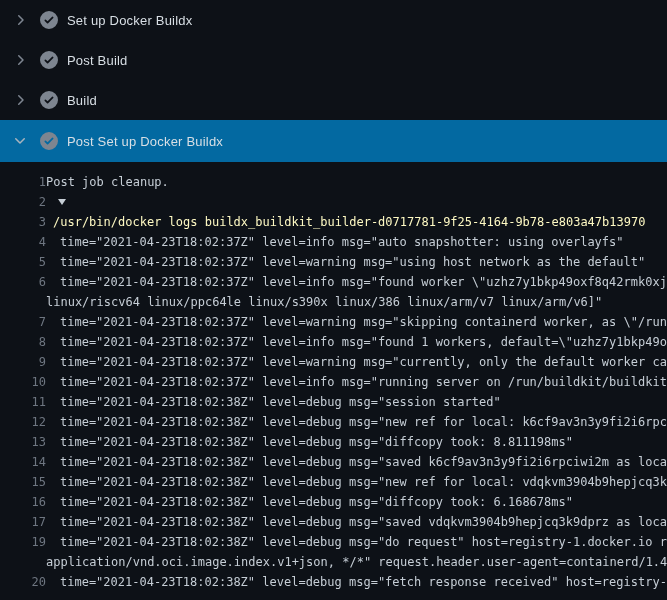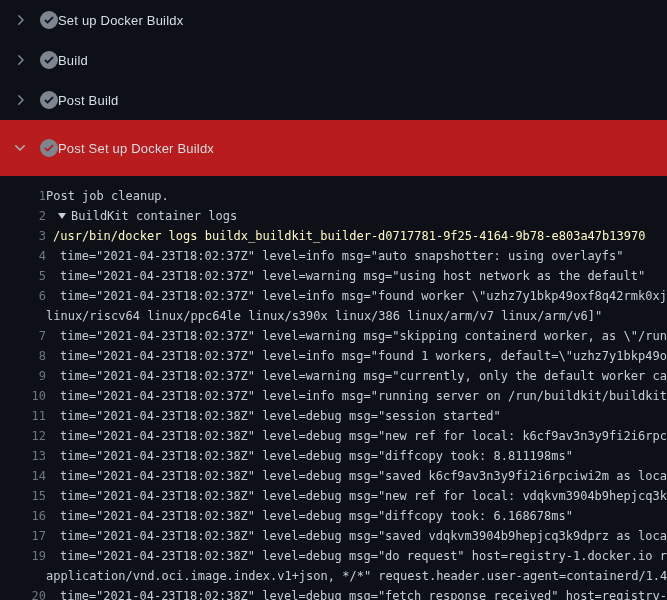--- a/index.html
+++ b/index.html
@@ -11,27 +11,27 @@
     overflow:hidden;
     font-family:"Liberation Sans", sans-serif;
   }
   
   .step-row {
     height:40px;
     display:flex; align-items:center;
     padding:0 16px 0 12px;
     cursor:pointer;
   }
-  .step-row.expanded { height:56px; background:#b91c1c; }
+  .step-row.expanded { height:42px; background:#0369a1; }
   .chev { width:16px; height:16px; flex:none; color:#7d8590; }
   .step-row.expanded .chev { color:#aab4be; }
   .chev svg { display:block; }
   .check { margin-left:12px; flex:none; width:18px; height:18px; }
   .step-title {
-    margin-left:0;
+    margin-left:9px;
     font-size:13px; font-weight:400;
     color:#d8dfe5; letter-spacing:.2px;
   }
   
   .log-area {
     padding-top:10px;
     font-family:"DejaVu Sans Mono","Liberation Mono",monospace;
     font-size:12px; line-height:20px;
   }
   .log-row { display:flex; height:20px; white-space:pre; }
@@ -70,48 +70,48 @@
       </div>
       <div class="step-row">
         <span class="chev">
           <svg width="16" height="16" viewBox="0 0 16 16">
             <path fill="currentColor" d="M6.22 3.22a.75.75 0 0 1 1.06 0l4.25 4.25a.75.75 0 0 1 0 1.06l-4.25 4.25a.75.75 0 1 1-1.06-1.06L9.94 8 6.22 4.28a.75.75 0 0 1 0-1.06Z"></path>
           </svg>
         </span>
         <span class="check"><svg width="18" height="18" viewBox="0 0 16 16">
             <path fill="#7d8590" fill-rule="evenodd" d="M8 16A8 8 0 1 1 8 0a8 8 0 0 1 0 16Zm3.78-9.72a.751.751 0 0 0-.018-1.042.751.751 0 0 0-1.042-.018L6.75 9.19 5.28 7.72a.751.751 0 0 0-1.042.018.751.751 0 0 0-.018 1.042l2 2a.75.75 0 0 0 1.06 0l4.5-4.5Z"></path>
           </svg></span>
-        <span class="step-title">Build</span>
+        <span class="step-title">Post Build</span>
       </div>
       <div class="step-row">
         <span class="chev">
           <svg width="16" height="16" viewBox="0 0 16 16">
             <path fill="currentColor" d="M6.22 3.22a.75.75 0 0 1 1.06 0l4.25 4.25a.75.75 0 0 1 0 1.06l-4.25 4.25a.75.75 0 1 1-1.06-1.06L9.94 8 6.22 4.28a.75.75 0 0 1 0-1.06Z"></path>
           </svg>
         </span>
         <span class="check"><svg width="18" height="18" viewBox="0 0 16 16">
             <path fill="#7d8590" fill-rule="evenodd" d="M8 16A8 8 0 1 1 8 0a8 8 0 0 1 0 16Zm3.78-9.72a.751.751 0 0 0-.018-1.042.751.751 0 0 0-1.042-.018L6.75 9.19 5.28 7.72a.751.751 0 0 0-1.042.018.751.751 0 0 0-.018 1.042l2 2a.75.75 0 0 0 1.06 0l4.5-4.5Z"></path>
           </svg></span>
-        <span class="step-title">Post Build</span>
+        <span class="step-title">Build</span>
       </div>
       <div class="step-row expanded">
         <span class="chev">
           <svg width="16" height="16" viewBox="0 0 16 16">
             <path fill="currentColor" d="M12.78 5.22a.75.75 0 0 1 0 1.06l-4.25 4.25a.75.75 0 0 1-1.06 0L3.22 6.28a.75.75 0 0 1 1.06-1.06L8 8.94l3.72-3.72a.75.75 0 0 1 1.06 0Z"></path>
           </svg>
         </span>
         <span class="check"><svg width="18" height="18" viewBox="0 0 16 16">
             <path fill="#7d8590" fill-rule="evenodd" d="M8 16A8 8 0 1 1 8 0a8 8 0 0 1 0 16Zm3.78-9.72a.751.751 0 0 0-.018-1.042.751.751 0 0 0-1.042-.018L6.75 9.19 5.28 7.72a.751.751 0 0 0-1.042.018.751.751 0 0 0-.018 1.042l2 2a.75.75 0 0 0 1.06 0l4.5-4.5Z"></path>
           </svg></span>
         <span class="step-title">Post Set up Docker Buildx</span>
       </div>
     </div>
   <div class="log-area" id="log-area">
       <div class="log-row"><span class="num">1</span><span class="txt plain">Post job cleanup.</span></div>
-      <div class="log-row"><span class="num">2</span><span class="group-caret"></span><span class="group-label">BuildKit container logs</span></div>
+      <div class="log-row"><span class="num">2</span><span class="group-caret"></span></div>
       <div class="log-row"><span class="num">3</span><span class="txt command">/usr/bin/docker logs buildx_buildkit_builder-d0717781-9f25-4164-9b78-e803a47b13970</span></div>
       <div class="log-row"><span class="num">4</span><span class="txt log">time="2021-04-23T18:02:37Z" level=info msg="auto snapshotter: using overlayfs"</span></div>
       <div class="log-row"><span class="num">5</span><span class="txt log">time="2021-04-23T18:02:37Z" level=warning msg="using host network as the default"</span></div>
       <div class="log-row"><span class="num">6</span><span class="txt log">time="2021-04-23T18:02:37Z" level=info msg="found worker \"uzhz7y1bkp49oxf8q42rmk0xj</span></div>
       <div class="log-row"><span class="num"></span><span class="txt wrap">linux/riscv64 linux/ppc64le linux/s390x linux/386 linux/arm/v7 linux/arm/v6]"</span></div>
       <div class="log-row"><span class="num">7</span><span class="txt log">time="2021-04-23T18:02:37Z" level=warning msg="skipping containerd worker, as \"/run</span></div>
       <div class="log-row"><span class="num">8</span><span class="txt log">time="2021-04-23T18:02:37Z" level=info msg="found 1 workers, default=\"uzhz7y1bkp49o</span></div>
       <div class="log-row"><span class="num">9</span><span class="txt log">time="2021-04-23T18:02:37Z" level=warning msg="currently, only the default worker ca</span></div>
       <div class="log-row"><span class="num">10</span><span class="txt log">time="2021-04-23T18:02:37Z" level=info msg="running server on /run/buildkit/buildkit</span></div>
       <div class="log-row"><span class="num">11</span><span class="txt log">time="2021-04-23T18:02:38Z" level=debug msg="session started"</span></div>

